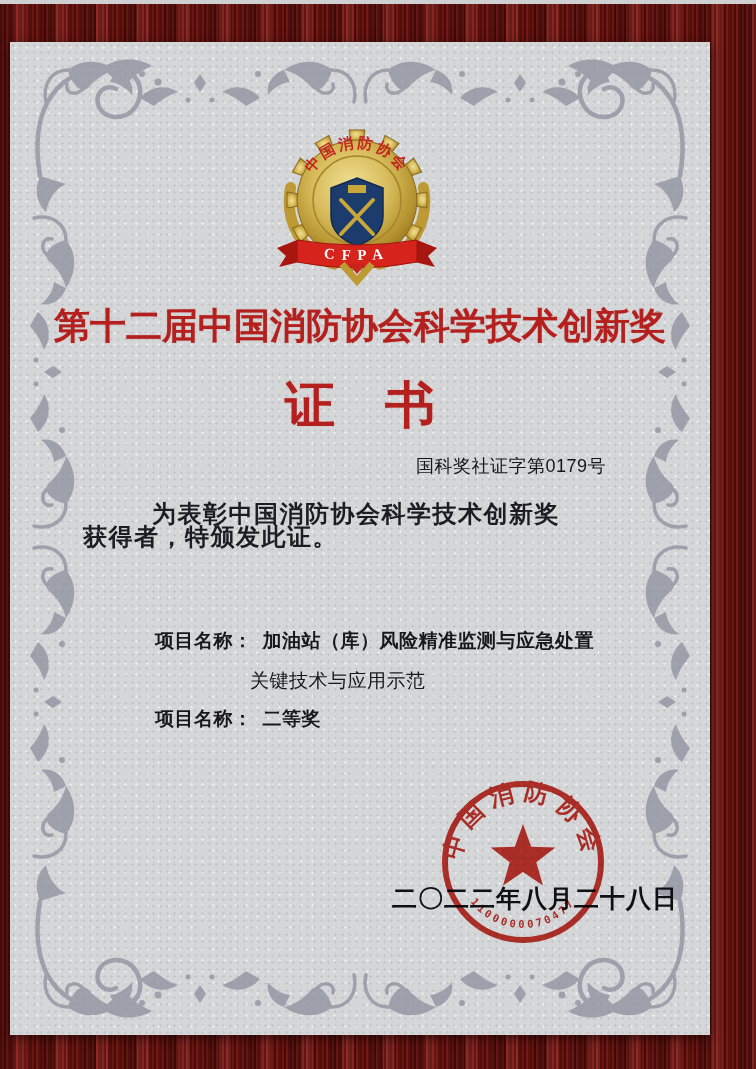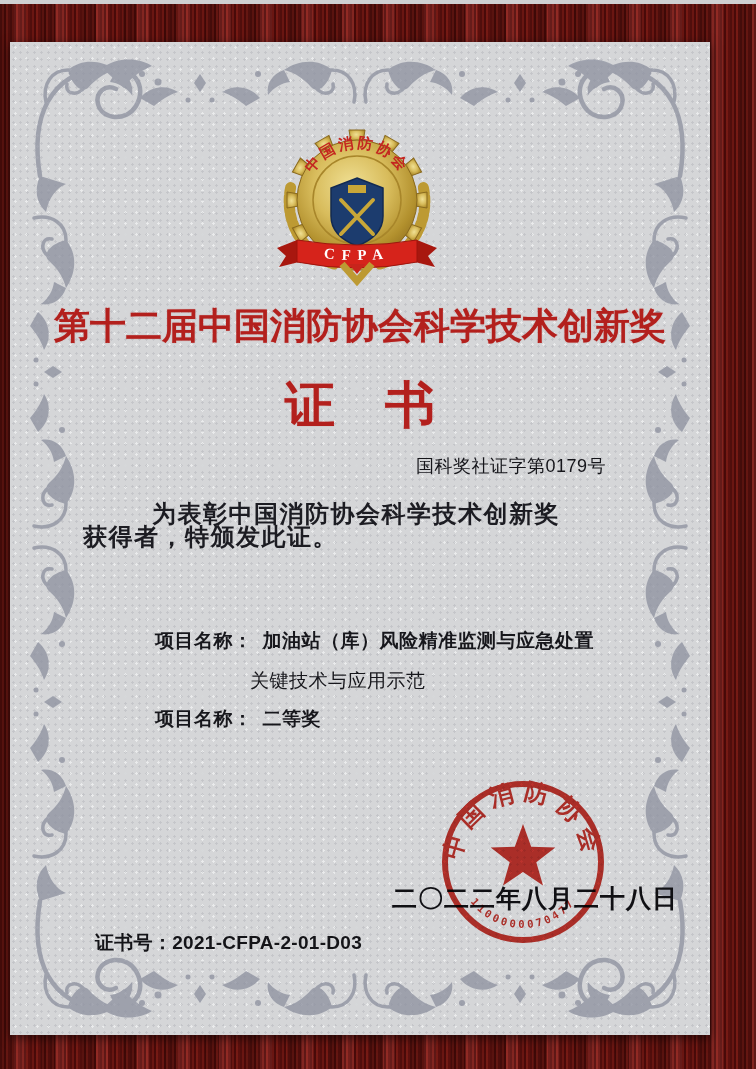--- a/index.html
+++ b/index.html
@@ -187,23 +187,20 @@
   </div>
   <div class="abs f-project2">关键技术与应用示范</div>
 
   <div class="abs field f-grade">
     <span class="lab">项目名称：</span><span class="val">二等奖</span>
   </div>
 
 
   <div class="abs dateline">二〇二二年八月二十八日</div>
 
-  <div class="abs footerno">
-    <span>证书号：</span><span>2021-CFPA-2-01-D03</span>
-  </div>
 
   <svg class="abs seal" viewBox="0 0 180 180">
     <defs>
       <path id="sealArc" d="M30,106 A62,62 0 1 1 150,106" fill="none"></path>
       <path id="serialArc" d="M39,132 A66,66 0 0 0 141,132" fill="none"></path>
     </defs>
     <circle cx="90" cy="90" r="78" fill="none" stroke="#c8241c" stroke-width="6"></circle>
     <polygon fill="#c8241c" points="90,52 98.2,74.7 122.3,75.5 103.3,90.3 110,113.5 90,100 70,113.5 76.7,90.3 57.7,75.5 81.8,74.7"></polygon>
     <text font-size="24" font-weight="bold" fill="#c8241c" font-family="Liberation Serif, serif" letter-spacing="8">
       <textPath href="#sealArc" startOffset="50%" text-anchor="middle">中国消防协会</textPath>

